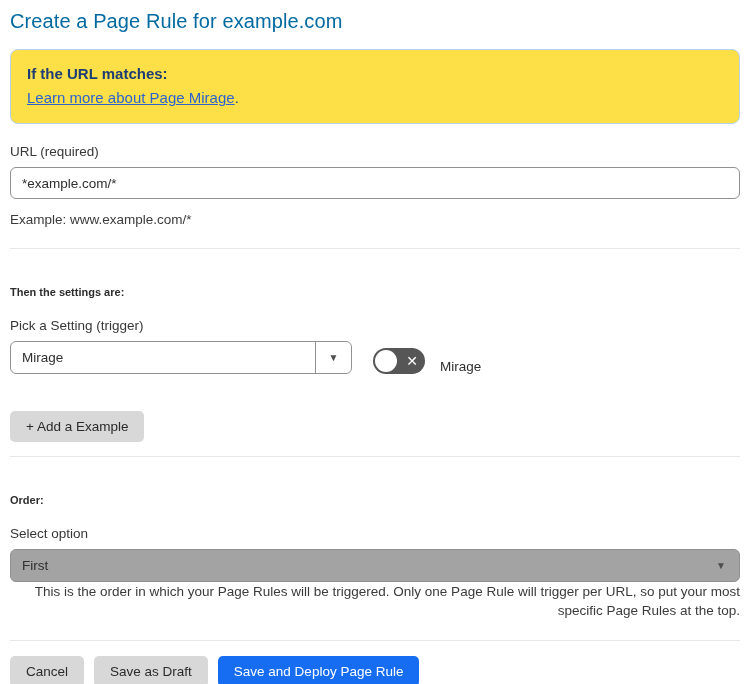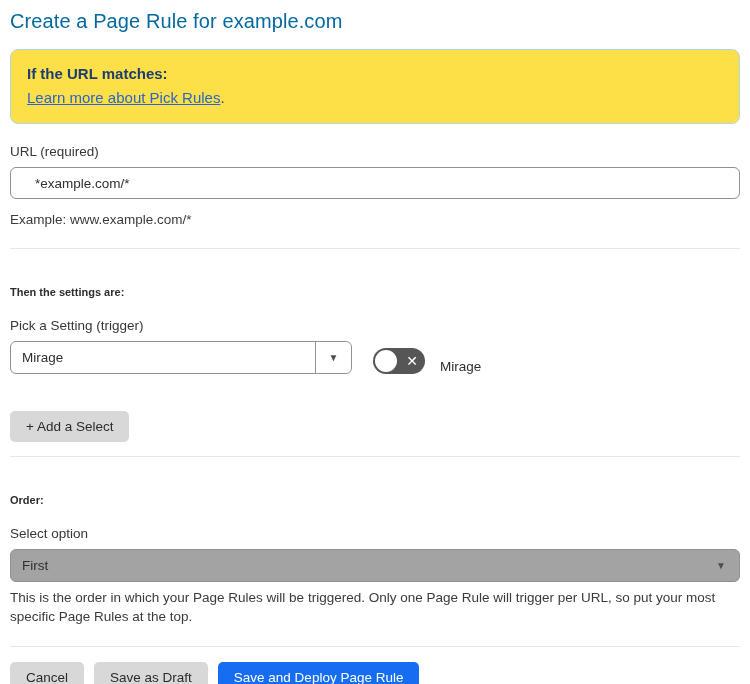--- a/index.html
+++ b/index.html
@@ -39,21 +39,21 @@
   .field-label {
     font-size: 13.5px;
     color: #373737;
     margin: 20px 0 8px 0;
   }
   .text-input {
     width: 100%;
     height: 32px;
     border: 1px solid #919191;
     border-radius: 6px;
-    padding: 0 24px;
+    padding: 0 11px;
     font-size: 13.5px;
     font-family: "Liberation Sans", sans-serif;
     color: #2f2f2f;
     background: #ffffff;
     outline: none;
   }
   .helper-text {
     font-size: 13.5px;
     color: #3b3b3b;
     margin-top: 11px;
@@ -176,40 +176,41 @@
   }
   .select-caret {
     color: #4e4e4e;
     font-size: 10px;
     padding-right: 13px;
   }
   .order-helper {
     font-size: 13.5px;
     color: #3b3b3b;
     line-height: 19px;
-    margin-top: 6px;
+    margin-top: 0;
     max-width: 730px;
+    text-align: right;
   }
   .footer-buttons {
     display: flex;
     align-items: center;
     gap: 10px;
     margin-top: 15px;
   }
 </style>
 </head>
 <body>
 
 
 
 <h1 class="page-title">Create a Page Rule for example.com</h1>
 
 <div class="info-box">
   <div class="info-heading">If the URL matches:</div>
-  <div class="info-link-line"><span class="info-link">Learn more about Pick Rules</span><span>.</span></div>
+  <div class="info-link-line"><span class="info-link">Learn more about Page Mirage</span><span>.</span></div>
 </div>
 
 <div class="field-label">URL (required)</div>
 <input class="text-input" type="text" value="*example.com/*" style="">
 <div class="helper-text">Example: www.example.com/*</div>
 
 <hr class="divider divider-1">
 
 <div class="section-heading">Then the settings are:</div>
 
@@ -221,21 +222,21 @@
         <span>▼</span>
       </div>
   </div>
   <div class="toggle">
     <div class="toggle-knob"></div>
     <div class="toggle-x">✕</div>
   </div>
   <div class="toggle-label">Mirage</div>
 </div>
 
-<button class="btn btn-gray add-setting-btn">+ Add a Select</button>
+<button class="btn btn-gray add-setting-btn">+ Add a Example</button>
 
 <hr class="divider divider-2">
 
 <div class="section-heading">Order:</div>
 
 <div class="field-label">Select option</div>
 <div class="select">
   <div class="select-value">First</div>
   <div class="select-caret">▼</div>
 </div>

